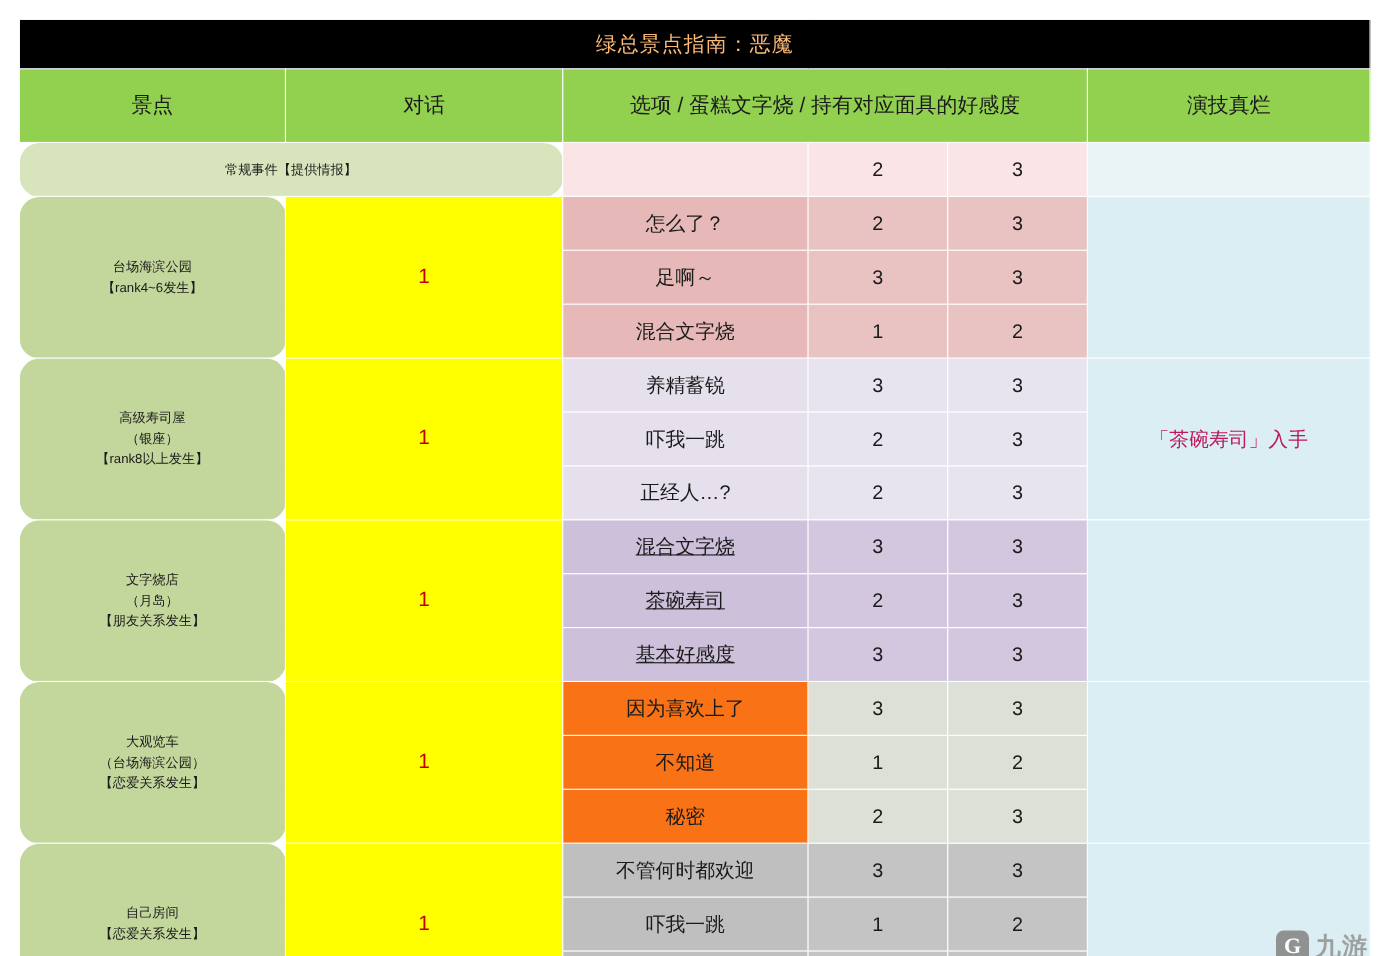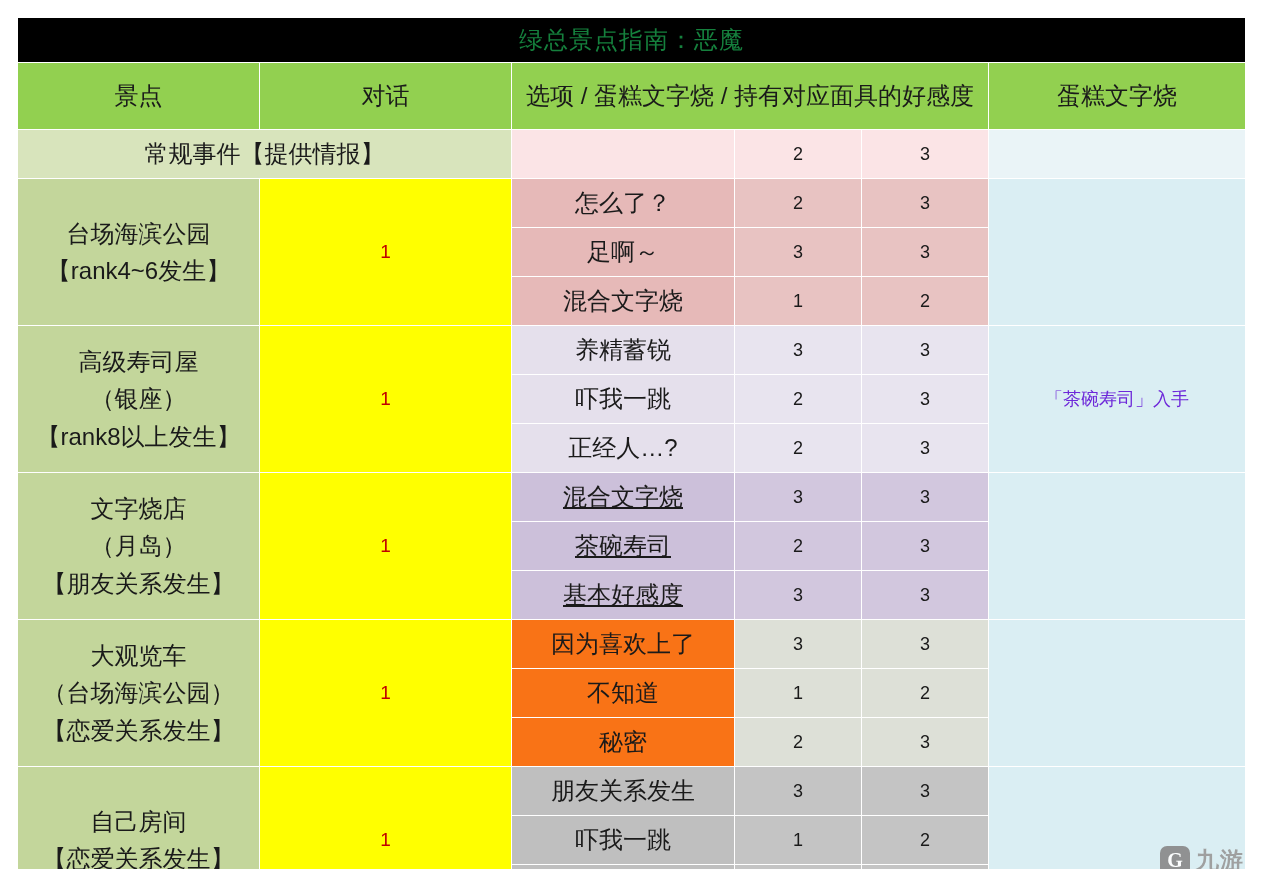--- a/index.html
+++ b/index.html
@@ -30,63 +30,64 @@
   }
   table.guide td, table.guide th {
     border: 1px solid #ffffff;
     padding: 0;
     text-align: center;
     vertical-align: middle;
     font-weight: normal;
   }
   .title-bar {
     background: #000000;
-    color: #15803d;
-    font-size: 24px;
+    color: #fdba74;
+    font-size: 19px;
     height: 44px;
     letter-spacing: 1px;
   }
   .hdr {
     background: #92d050;
     color: #1a1a1a;
-    font-size: 24px;
+    font-size: 19px;
     height: 66px;
   }
   .col-spot   { width: 242px; }
   .col-dialog { width: 252px; }
   .col-option { width: 223px; }
   .col-base   { width: 127px; }
   .col-mask   { width: 127px; }
   .col-extra  { width: 257px; }
 
   .spot-cell {
     background: #c3d69b;
-    font-size: 24px;
+    font-size: 12px;
     line-height: 1.55;
     color: #1a1a1a;
+    border-radius: 18px;
   }
   .spot-cell.light {
     background: #d8e4bc;
   }
   .dialog-cell {
     background: #ffff00;
     color: #c00000;
     font-weight: bold;
     font-size: 19px;
   }
   .extra-cell {
     background: #daeef3;
     font-size: 18px;
-    color: #6d28d9;
+    color: #be185d;
   }
   .extra-cell.pale {
     background: #eaf4f7;
   }
   .opt {
-    font-size: 24px;
+    font-size: 18px;
     height: 48px;
   }
   .num {
     font-size: 18px;
     height: 48px;
   }
   
   .g0 .opt, .g0 .num { background: #fbe4e6; }
   .g1 .opt { background: #e6b9b8; }
   .g1 .num { background: #e8c3c2; }
@@ -145,21 +146,21 @@
         <col class="col-extra">
     </colgroup>
     <tbody>
       <tr>
         <td class="title-bar" colspan="6">绿总景点指南：恶魔</td>
       </tr>
       <tr>
         <td class="hdr">景点</td>
         <td class="hdr">对话</td>
         <td class="hdr" colspan="3">选项 / 蛋糕文字烧 / 持有对应面具的好感度</td>
-        <td class="hdr">蛋糕文字烧</td>
+        <td class="hdr">演技真烂</td>
       </tr>
 
       <tr class="g0">
         <td class="spot-cell light" colspan="2" style="height:48px">常规事件【提供情报】</td>
         <td class="opt"></td>
         <td class="num">2</td>
         <td class="num">3</td>
         <td class="extra-cell pale"></td>
       </tr>
 
@@ -235,21 +236,21 @@
       </tr>
       <tr class="g4 opt-row">
         <td class="opt">秘密</td>
         <td class="num">2</td>
         <td class="num">3</td>
       </tr>
 
       <tr class="g5 opt-row">
         <td class="spot-cell" rowspan="3">自己房间<br>【恋爱关系发生】</td>
         <td class="dialog-cell" rowspan="3">1</td>
-        <td class="opt">朋友关系发生</td>
+        <td class="opt">不管何时都欢迎</td>
         <td class="num">3</td>
         <td class="num">3</td>
         <td class="extra-cell" rowspan="3"></td>
       </tr>
       <tr class="g5 opt-row">
         <td class="opt">吓我一跳</td>
         <td class="num">1</td>
         <td class="num">2</td>
       </tr>
       <tr class="g5 opt-row">

